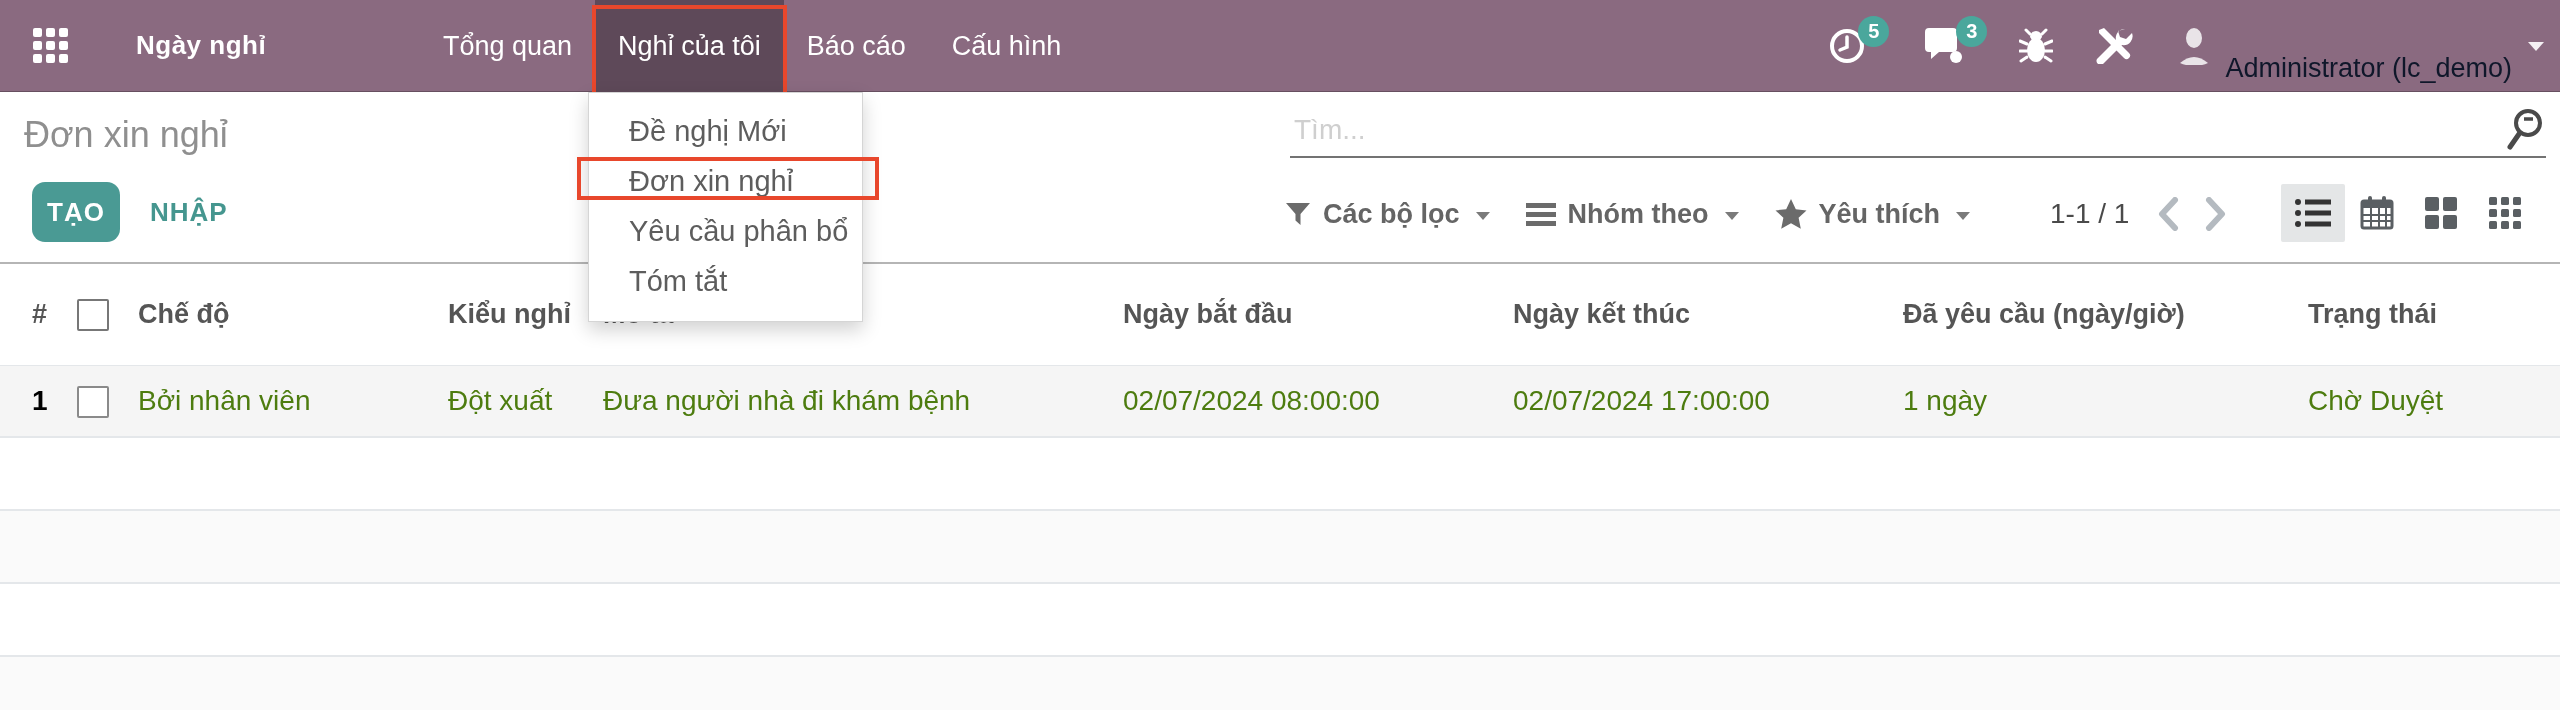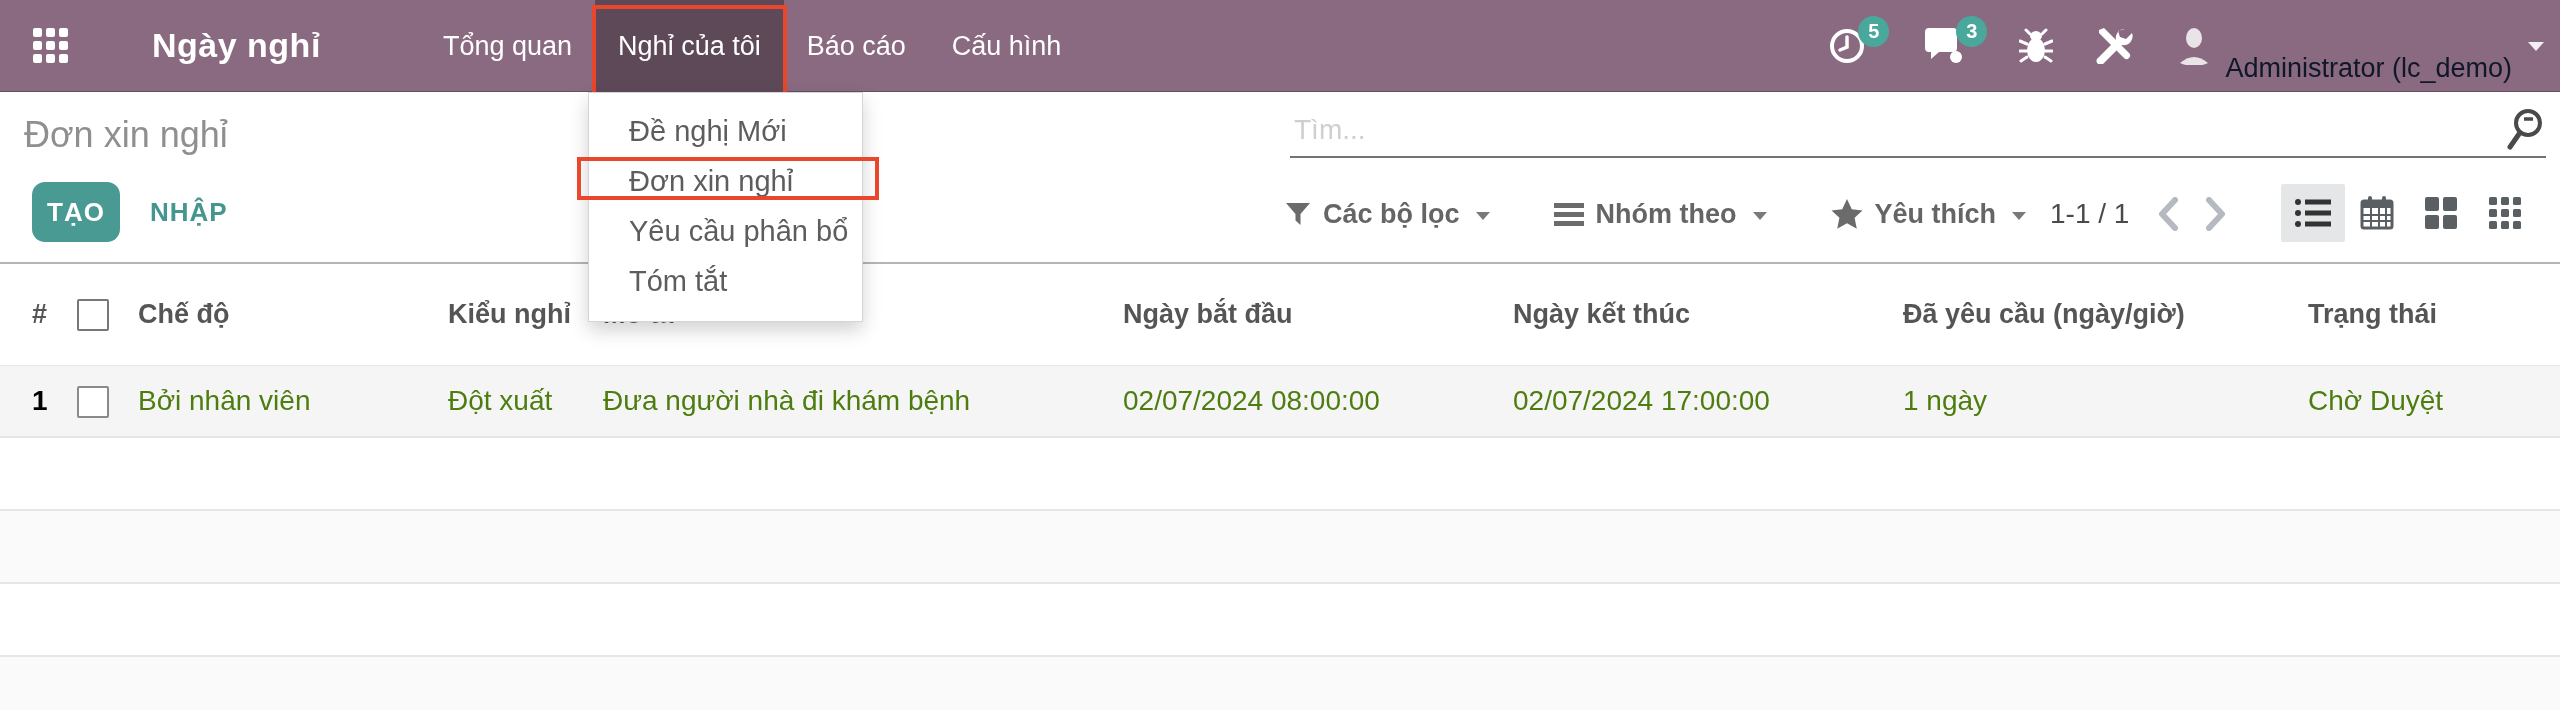--- a/index.html
+++ b/index.html
@@ -7,21 +7,21 @@
               font-family:"Liberation Sans","DejaVu Sans",sans-serif; }
   .stage { position:relative; width:2560px; height:710px; overflow:hidden; background:#fff; }
 
   
   .topbar { position:absolute; left:0; top:0; width:2560px; height:92px;
             background:#8a6a80; display:flex; align-items:center;
             border-bottom:1px solid rgba(0,0,0,.25); z-index:40; }
   .apps-btn { margin-left:28px; width:44px; height:44px; display:flex; align-items:center; justify-content:center; cursor:pointer; }
   .apps-grid { display:grid; grid-template-columns:repeat(3,9px); grid-template-rows:repeat(3,9px); gap:4px; }
   .apps-grid span { background:#fff; border-radius:2px; }
-  .brand { margin-left:80px; color:#fff; font-size:34px; font-weight:bold; letter-spacing:.5px; cursor:pointer; }
+  .brand { margin-left:64px; color:#fff; font-size:26px; font-weight:bold; letter-spacing:.5px; cursor:pointer; }
   .nav { position:absolute; left:420px; top:0; height:92px; display:flex; align-items:stretch; }
   .nav-item { position:relative; display:flex; align-items:center; padding:0 23px; color:#fff;
               font-size:27px; cursor:pointer; white-space:nowrap; }
   .nav-item.active { background:#5e4959; }
   .red-box-nav { position:absolute; left:-3px; right:-3px; top:5px; bottom:-4px;
                  border:4px solid #e8472c; pointer-events:none; z-index:60; }
   .systray { position:absolute; right:16px; top:0; height:92px; display:flex; align-items:center; }
   .tray-icon { position:relative; display:flex; align-items:center; justify-content:center; cursor:pointer; }
   .badge { position:absolute; top:-12px; right:-24px; min-width:31px; height:31px; border-radius:16px;
            background:#4aa79c; color:#fff; font-size:20px; font-weight:bold;
@@ -41,21 +41,21 @@
 
   .search-wrap { position:absolute; left:1290px; top:104px; width:1256px; height:54px;
                  border-bottom:2px solid #737373; z-index:5; }
   .search-input { width:100%; height:100%; border:none; outline:none; font-size:28px; color:#555;
                   padding:0 50px 0 4px; background:transparent;
                   font-family:"Liberation Sans","DejaVu Sans",sans-serif; }
   .search-input::placeholder { color:#cfcfcf; }
   .search-glass { position:absolute; right:0; bottom:6px; cursor:pointer; }
 
   .filterbar { position:absolute; left:1285px; top:186px; height:56px; display:flex; align-items:center;
-               gap:64px; z-index:5; }
+               gap:36px; z-index:5; }
   .filter-btn { display:flex; align-items:center; gap:12px; color:#656565; font-size:27px; font-weight:bold;
                 cursor:pointer; white-space:nowrap; }
   .small-caret { width:0; height:0; border-left:7px solid transparent; border-right:7px solid transparent;
                  border-top:8px solid #7a7a7a; margin-left:4px; margin-top:4px; }
 
   .pager { position:absolute; left:2050px; top:186px; height:56px; display:flex; align-items:center; z-index:5; }
   .pager-text { font-size:28px; color:#4a4a4a; }
   .pager-nav { display:flex; align-items:center; margin-left:28px; gap:26px; }
   .pager-chev { cursor:pointer; display:flex; align-items:center; }
 

